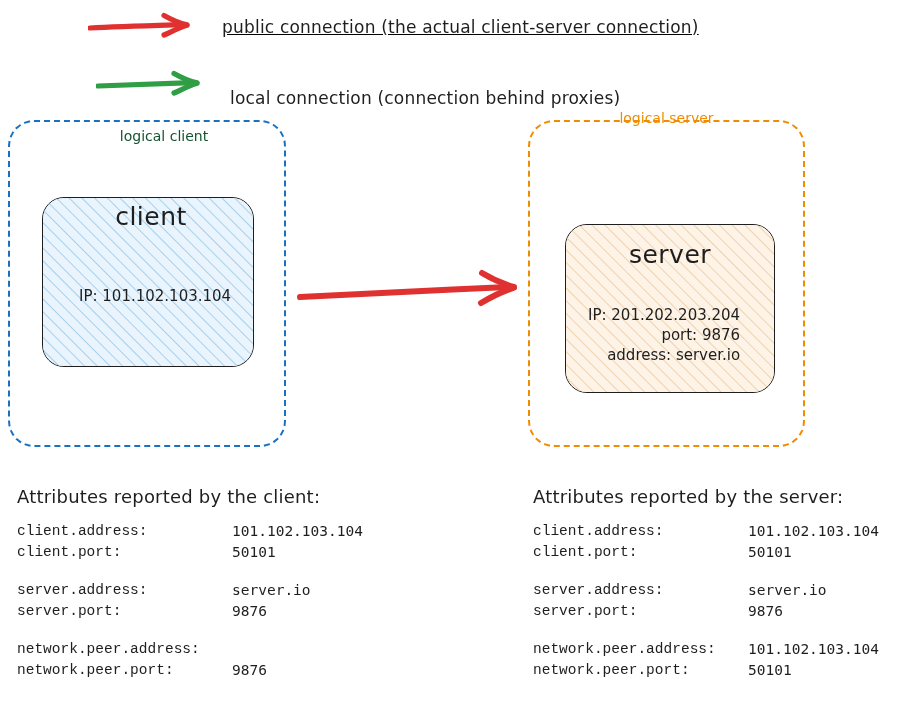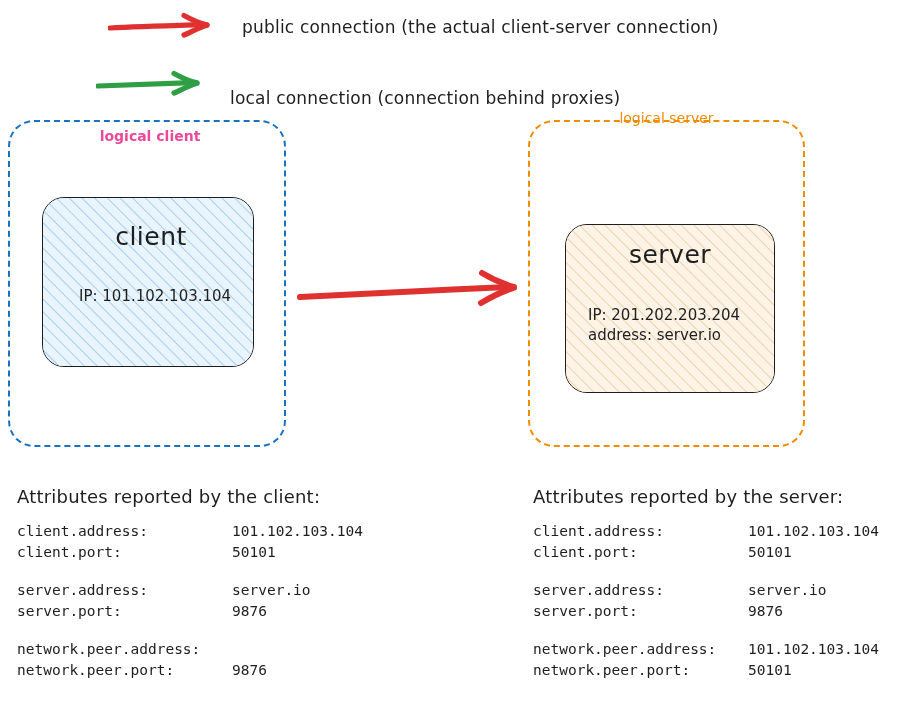--- a/index.html
+++ b/index.html
@@ -84,29 +84,29 @@
   }
   .attr-group{margin-bottom:17px;}
   .attr-row{
     display:flex;
     font-family:"DejaVu Sans Mono", monospace;
     font-size:14.5px;
     line-height:21px;
     color:#1e1e1e;
     white-space:pre;
   }
-  .attr-key{display:inline-block;}
+  .attr-key{display:inline-block;font-family:Liberation Mono, monospace;}
   .attr-val{display:inline-block;}
 </style>
 </head>
 <body>
 
 <div class="stage">
 
-  <div class="legend-row" style="left:108px;top:12px;">
+  <div class="legend-row" style="left:88px;top:12px;text-decoration:underline;">
     <span>
       <svg class="arrow-svg" width="110" height="30" viewBox="0 0 110 30">
         <path d="M2,16 C28,14.6 62,13.6 94,12.6" fill="none" stroke="#e03131" stroke-width="5.2" stroke-linecap="round"></path>
         <path d="M76,3.5 C84,8 90,11 99,12.8" fill="none" stroke="#e03131" stroke-width="5.2" stroke-linecap="round"></path>
         <path d="M76,23 C84,19.5 90,16 99,13.2" fill="none" stroke="#e03131" stroke-width="5.2" stroke-linecap="round"></path>
       </svg>
     </span>
     <span class="legend-label" style="margin-left:24px;">public connection (the actual client-server connection)</span>
   </div>
 
@@ -115,34 +115,34 @@
       <svg class="arrow-svg" width="110" height="30" viewBox="0 0 110 30">
         <path d="M2,17 C28,16 62,14.8 96,13.6" fill="none" stroke="#2f9e44" stroke-width="5.2" stroke-linecap="round"></path>
         <path d="M78,4.5 C86,9 92,12 101,13.8" fill="none" stroke="#2f9e44" stroke-width="5.2" stroke-linecap="round"></path>
         <path d="M78,24 C86,20.5 92,17 101,14.2" fill="none" stroke="#2f9e44" stroke-width="5.2" stroke-linecap="round"></path>
       </svg>
     </span>
     <span class="legend-label" style="margin-left:24px;margin-top:28px;">local connection (connection behind proxies)</span>
   </div>
 
   <div class="logical-box" style="left:8px;top:120px;width:278px;height:327px;border-color:#1971c2;"></div>
-  <div class="logical-title" style="left:11px;top:128px;width:278px;color:#ec4899;font-weight:bold;">logical client</div>
+  <div class="logical-title" style="left:25px;top:128px;width:278px;color:#14532d;">logical client</div>
 
   <div class="node" style="left:42px;top:197px;width:212px;height:170px;background:#d0e6f7;">
     <svg class="hatch" width="212" height="170">
       <defs>
         <pattern id="hatchBlue" width="9" height="9" patternUnits="userSpaceOnUse" patternTransform="rotate(-45)">
           <line x1="0" y1="0" x2="0" y2="9" stroke="#8fc5ea" stroke-width="1.5"></line>
         </pattern>
       </defs>
       <rect width="212" height="170" fill="#eaf4fc"></rect>
       <rect width="212" height="170" fill="url(#hatchBlue)"></rect>
     </svg>
     <div class="node-inner">
-      <div class="node-title" style="top:24px;padding-left:6px;">client</div>
+      <div class="node-title" style="top:4px;padding-left:6px;">client</div>
       <div class="node-lines" style="left:36px;top:88px;">
         <div>IP: 101.102.103.104</div>
       </div>
     </div>
   </div>
 
   <div class="logical-box" style="left:528px;top:120px;width:277px;height:327px;border-color:#f08c00;"></div>
   <div class="logical-title" style="left:528px;top:110px;width:277px;color:#f08c00;">logical server</div>
 
   <div class="node" style="left:565px;top:208px;width:210px;height:169px;background:#f6e4cf;margin-top:16px;">
@@ -150,22 +150,23 @@
       <defs>
         <pattern id="hatchOrange" width="9" height="9" patternUnits="userSpaceOnUse" patternTransform="rotate(-45)">
           <line x1="0" y1="0" x2="0" y2="9" stroke="#edc79a" stroke-width="1.5"></line>
         </pattern>
       </defs>
       <rect width="210" height="169" fill="#fdf3e7"></rect>
       <rect width="210" height="169" fill="url(#hatchOrange)"></rect>
     </svg>
     <div class="node-inner">
       <div class="node-title" style="top:15px;">server</div>
-      <div class="node-lines" style="left:22px;top:80px;">
+      <div class="node-lines" style="left:22px;top:80px;text-align:right;">
         <div>IP: 201.202.203.204</div>
+        <div>port: 9876</div>
         <div>address: server.io</div>
       </div>
     </div>
   </div>
 
   <div class="conn" style="left:296px;top:266px;">
     <svg width="226" height="50" viewBox="0 0 226 50">
       <path d="M4,31 C60,28 140,24 212,21" fill="none" stroke="#e03131" stroke-width="6" stroke-linecap="round"></path>
       <path d="M186,7 C196,13 204,17 218,21" fill="none" stroke="#e03131" stroke-width="6" stroke-linecap="round"></path>
       <path d="M185,37 C195,31 204,26 218,21.6" fill="none" stroke="#e03131" stroke-width="6" stroke-linecap="round"></path>

